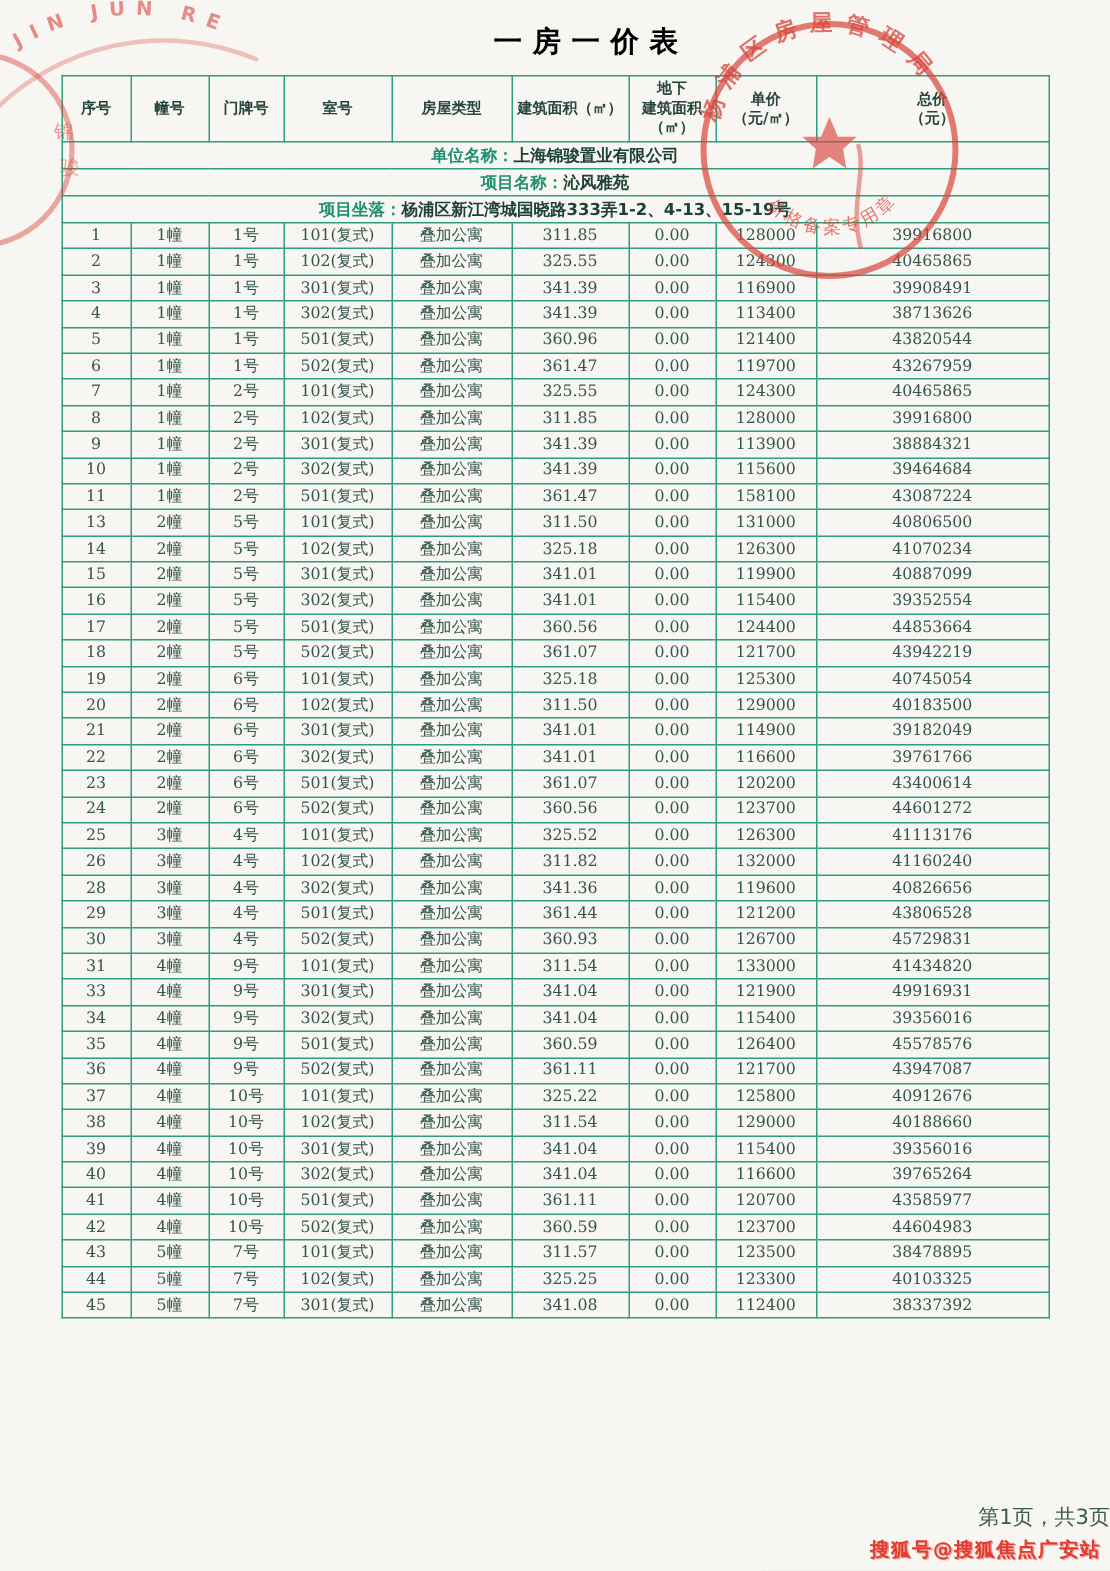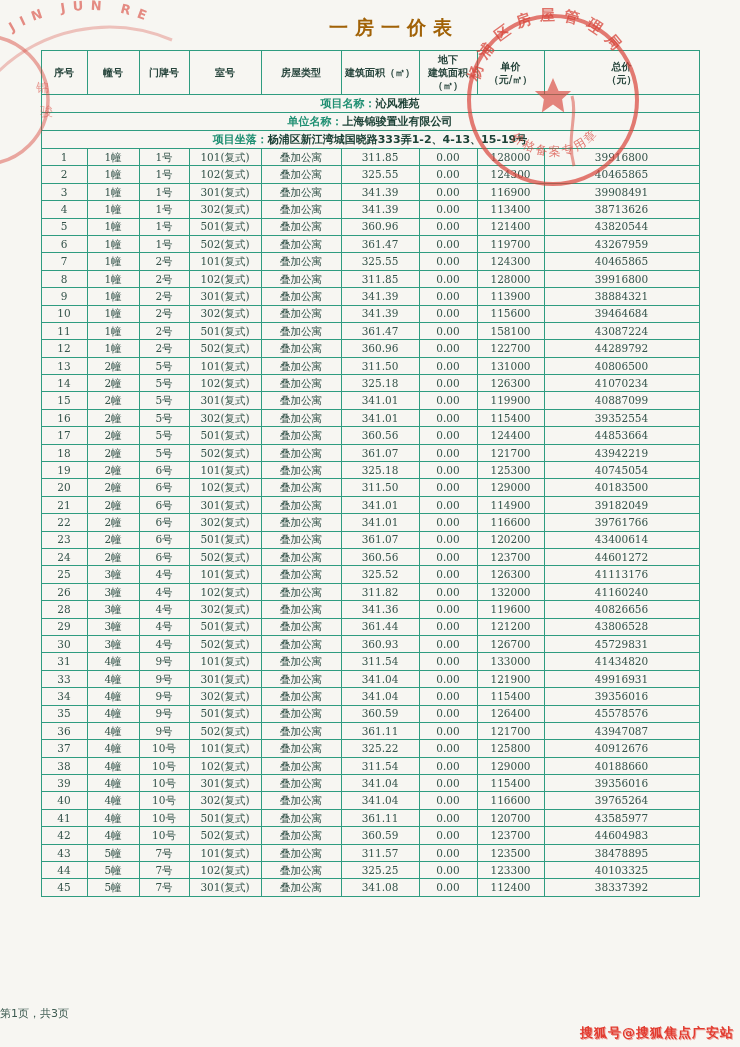--- a/index.html
+++ b/index.html
@@ -1,28 +1,28 @@
 <!DOCTYPE html>
 <html><head>
 <meta charset="utf-8">
 <style>
   *{box-sizing:border-box;}
   html,body{margin:0;padding:0;background:#e9e7e2;}
   body{font-family:"DejaVu Sans","Liberation Sans",sans-serif;}
   .page{position:relative;width:740px;height:1047px;background:#f7f6f2;overflow:hidden;margin:0;}
   .seal-overlay{position:absolute;left:0;top:0;width:740px;height:1047px;pointer-events:none;z-index:5;}
-  .title{position:relative;z-index:2;text-align:center;font-size:19px;font-weight:bold;letter-spacing:7px;color:#a16207;padding-top:15px;margin:0 0 9px 0;padding-left:48px;}
+  .title{position:relative;z-index:2;text-align:center;font-size:19px;font-weight:bold;letter-spacing:7px;color:#000000;padding-top:15px;margin:0 0 9px 0;padding-left:48px;}
   table.price{position:relative;z-index:2;margin:0 auto;width:658px;border-collapse:collapse;table-layout:fixed;}
   .price td,.price th{border:1px solid #2f9c80;text-align:center;vertical-align:middle;color:#35544b;padding:1px 2px;overflow:hidden;}
   .info-cell{text-align:left;font-size:11px;padding:2px 5px;height:17px;}
   .info-label{color:#1f8f72;font-weight:bold;}
   .info-value{color:#1e4237;font-weight:bold;}
   .price th{font-size:10px;font-weight:bold;color:#27453c;white-space:pre-line;line-height:1.3;height:40px;padding:2px 1px;}
   .price tbody.data td{font-size:10.5px;height:17.4px;line-height:1.2;font-family:"DejaVu Serif","Liberation Serif",serif;}
-  .footer{position:absolute;left:0;right:0;bottom:26px;text-align:left;font-size:11px;color:#3c5a50;z-index:2;margin-top:26px;}
+  .footer{position:absolute;left:0;right:0;bottom:26px;text-align:right;font-size:14px;color:#3c5a50;z-index:2;margin-top:26px;}
   .watermark{position:absolute;right:6px;bottom:5px;font-size:13px;font-weight:bold;color:#e23a2e;z-index:6;letter-spacing:1px;text-shadow:1px 1px 0 rgba(226,58,46,.45);margin-top:24px;}
 </style>
 </head>
 <body>
 
 <div class="page">
 
   <svg class="seal-overlay" viewBox="0 0 740 1047">
     <defs>
       <path id="arcA" d="M 485 130 A 76 76 0 1 1 621 130" fill="none"></path>
@@ -67,26 +67,26 @@
         <col style="width:80px">
         <col style="width:78px">
       <col style="width:58px">
         <col style="width:67px">
         <col style="width:155px">
     </colgroup>
 
     <tbody>
       <tr>
         <td class="info-cell" colspan="9">
-          <span class="info-label">项目名称：</span><span class="info-value">沁风雅苑</span>
+          <span class="info-label">单位名称：</span><span class="info-value">上海锦骏置业有限公司</span>
         </td>
       </tr>
       <tr>
         <td class="info-cell" colspan="9">
-          <span class="info-label">单位名称：</span><span class="info-value">上海锦骏置业有限公司</span>
+          <span class="info-label">项目名称：</span><span class="info-value">沁风雅苑</span>
         </td>
       </tr>
       <tr>
         <td class="info-cell" colspan="9">
           <span class="info-label">项目坐落：</span><span class="info-value">杨浦区新江湾城国晓路333弄1-2、4-13、15-19号</span>
         </td>
       </tr>
     </tbody>
 
     <thead>
@@ -223,31 +223,20 @@
           <td>1幢</td>
           <td>2号</td>
           <td>501(复式)</td>
           <td>叠加公寓</td>
           <td>361.47</td>
           <td>0.00</td>
           <td>158100</td>
           <td>43087224</td>
         </tr>
         <tr>
-          <td>12</td>
-          <td>1幢</td>
-          <td>2号</td>
-          <td>502(复式)</td>
-          <td>叠加公寓</td>
-          <td>360.96</td>
-          <td>0.00</td>
-          <td>122700</td>
-          <td>44289792</td>
-        </tr>
-        <tr>
           <td>13</td>
           <td>2幢</td>
           <td>5号</td>
           <td>101(复式)</td>
           <td>叠加公寓</td>
           <td>311.50</td>
           <td>0.00</td>
           <td>131000</td>
           <td>40806500</td>
         </tr>

